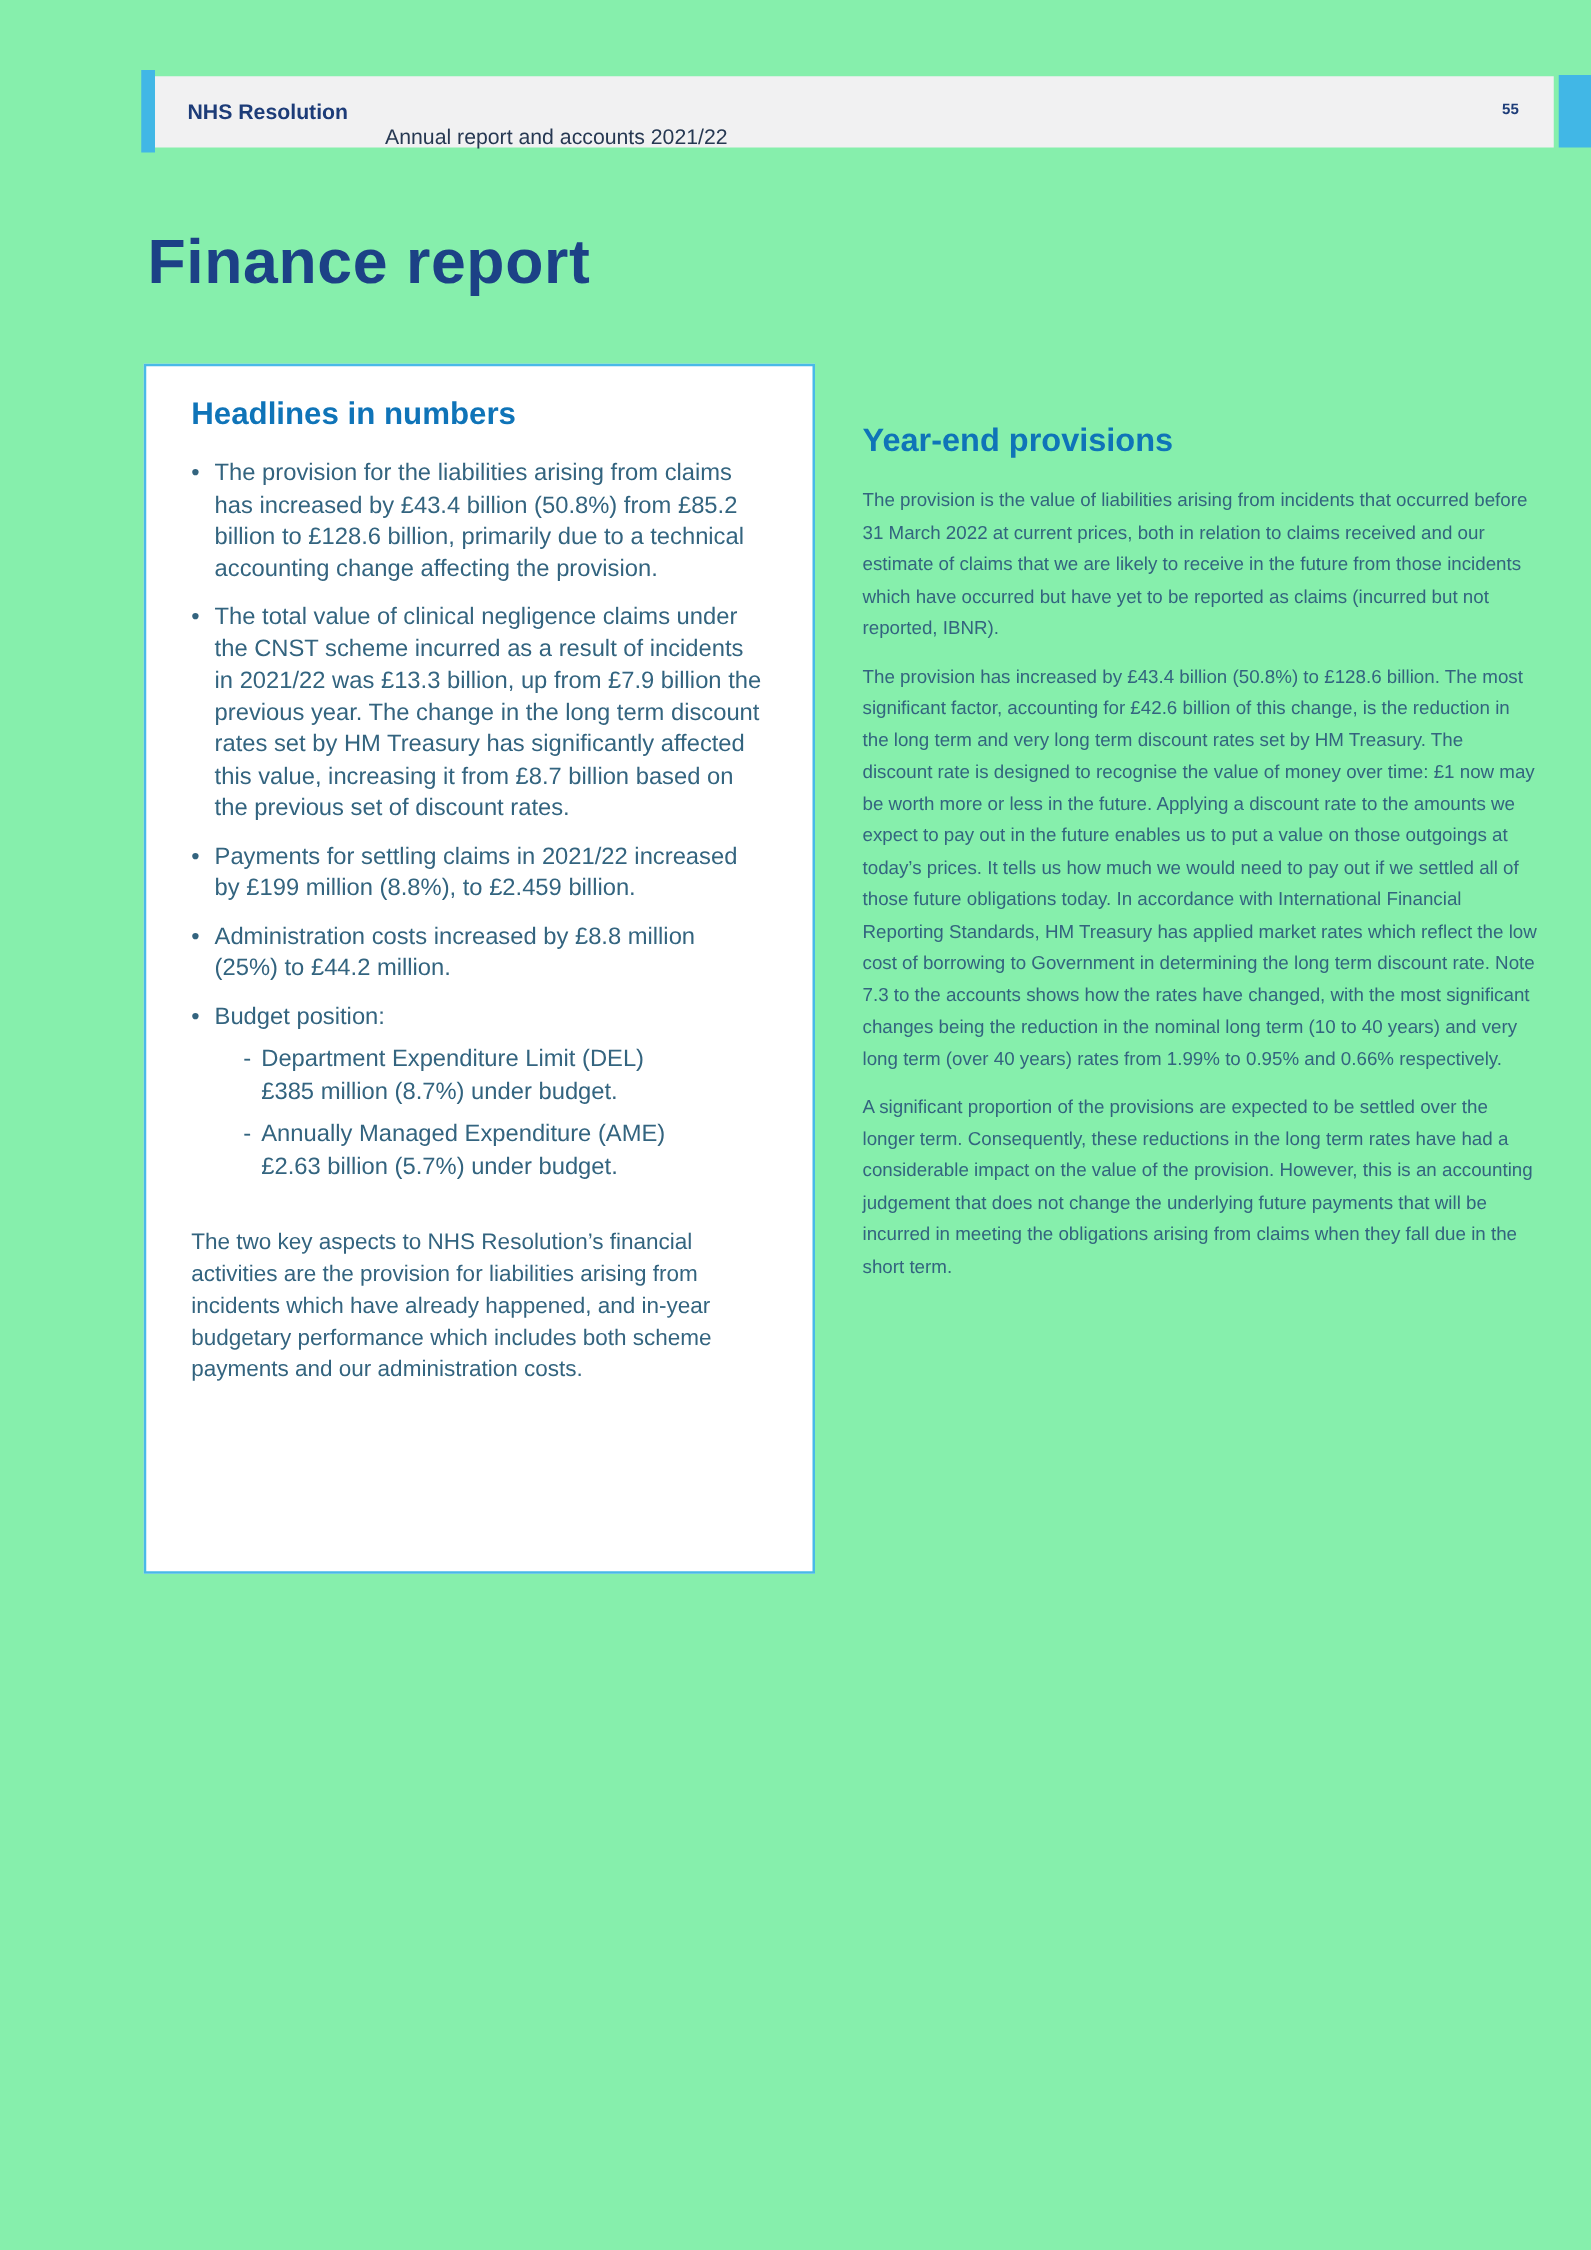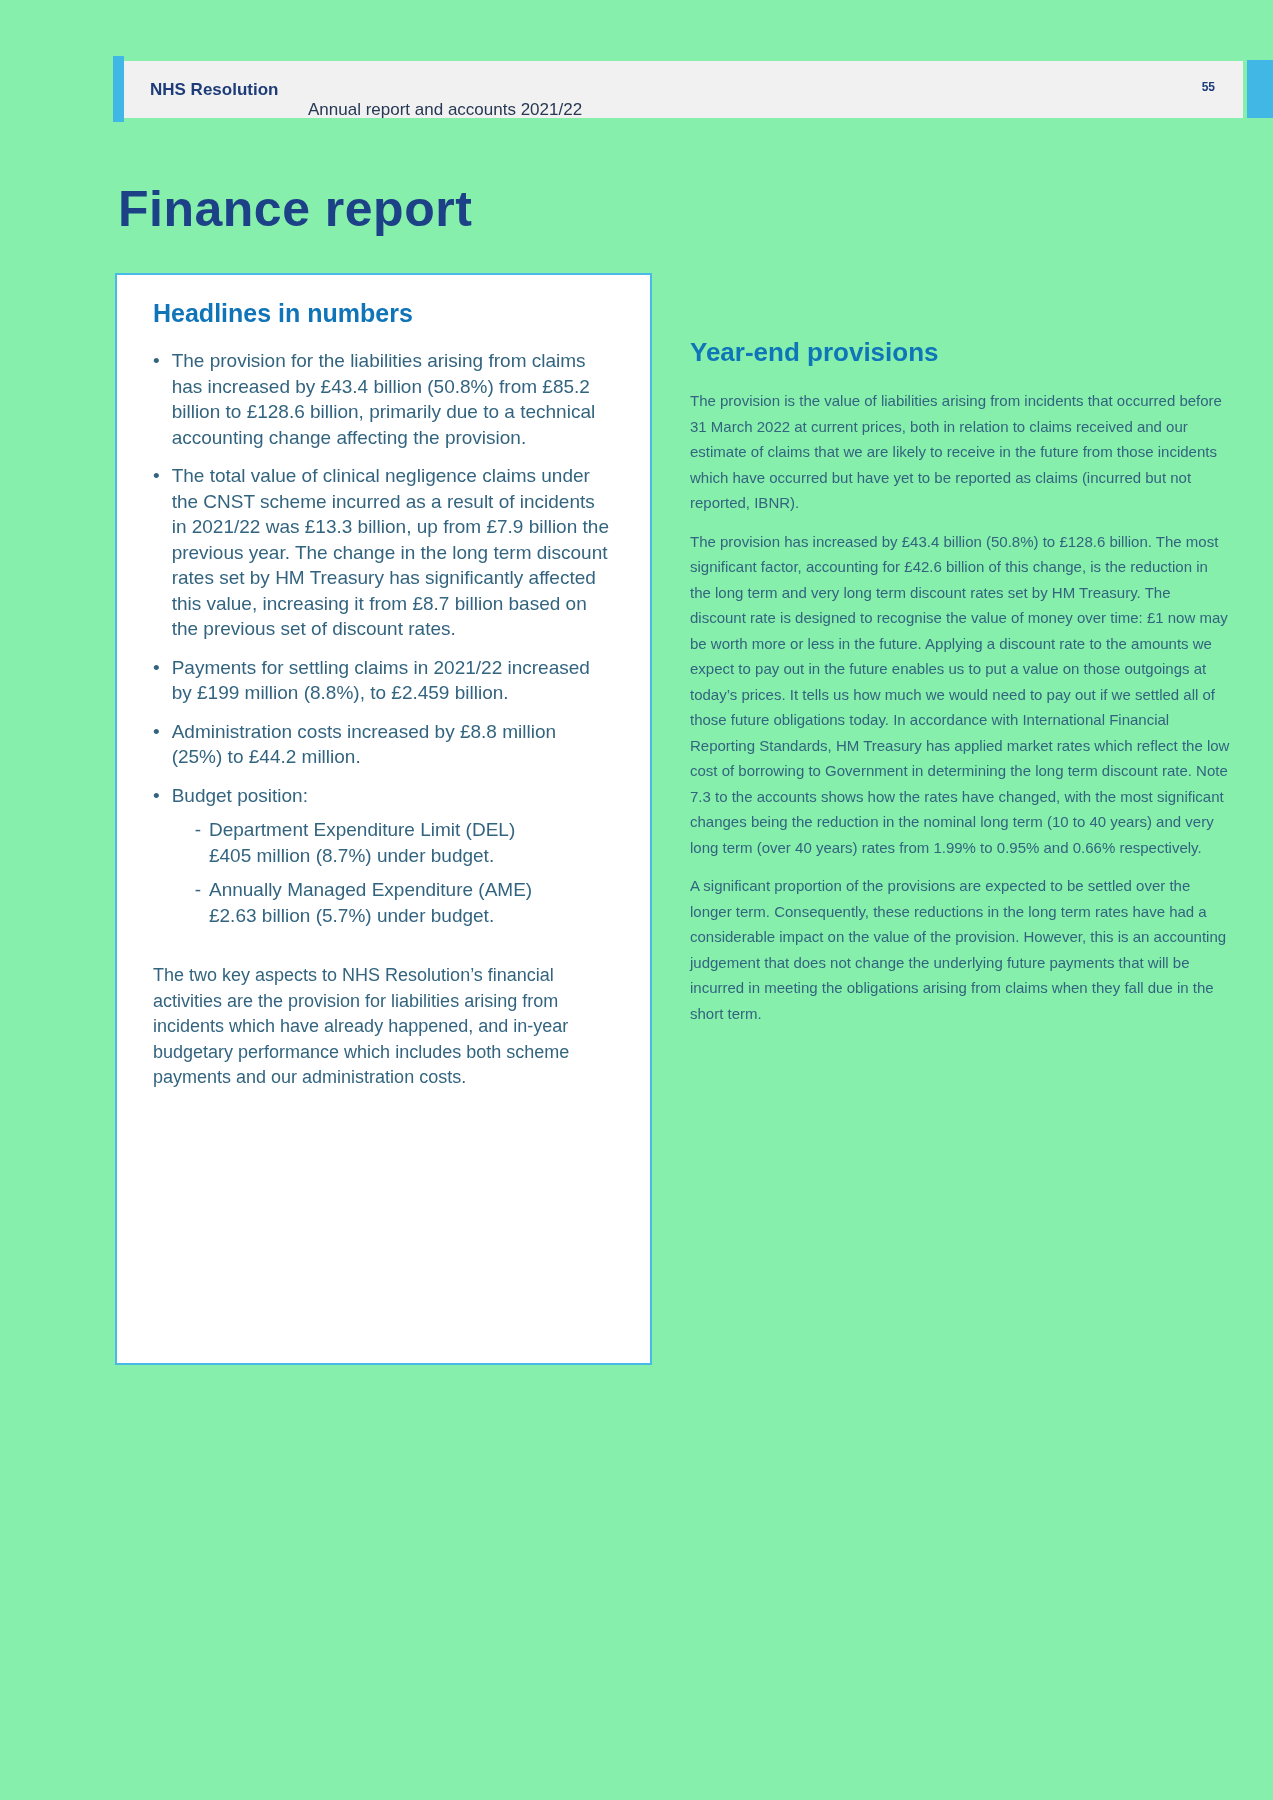--- a/index.html
+++ b/index.html
@@ -69,22 +69,22 @@
     left: 106px; top: 168px;
     font-size: 50px; font-weight: 700;
     letter-spacing: 0.5px;
     color: var(--title-navy);
     margin: 12px;
   }
 
   
   .headlines-box {
     position: absolute;
-    left: 115px; top: 273px;
-    width: 537px; height: 1092px;
+    left: 115px; top: 291px;
+    width: 537px; height: 968px;
     box-sizing: border-box;
     border: 2px solid var(--border-blue);
     background: #ffffff;
     padding: 24px 40px 0 36px;
   }
   .section-heading {
     margin: 0 0 20px 0;
     font-size: 25px; font-weight: 700;
     color: var(--heading-blue);
   }
@@ -158,21 +158,21 @@
         <span class="bullet-text">Administration costs increased by £8.8 million (25%) to £44.2 million.</span>
       </li>
       <li>
         <span class="bullet-dot">•</span>
         <span>
           <span class="bullet-text">Budget position:</span>
           <span class="sub-items" style="display:block;">
             <span class="sub-item">
               <span>-</span>
               <span class="sub-item-text">Department Expenditure Limit (DEL)
-£405 million (8.7%) under budget.</span>
+£385 million (8.7%) under budget.</span>
             </span>
             <span class="sub-item">
               <span>-</span>
               <span class="sub-item-text">Annually Managed Expenditure (AME)
 £2.63 billion (5.7%) under budget.</span>
             </span>
           </span>
         </span>
       </li>
     </ul>

